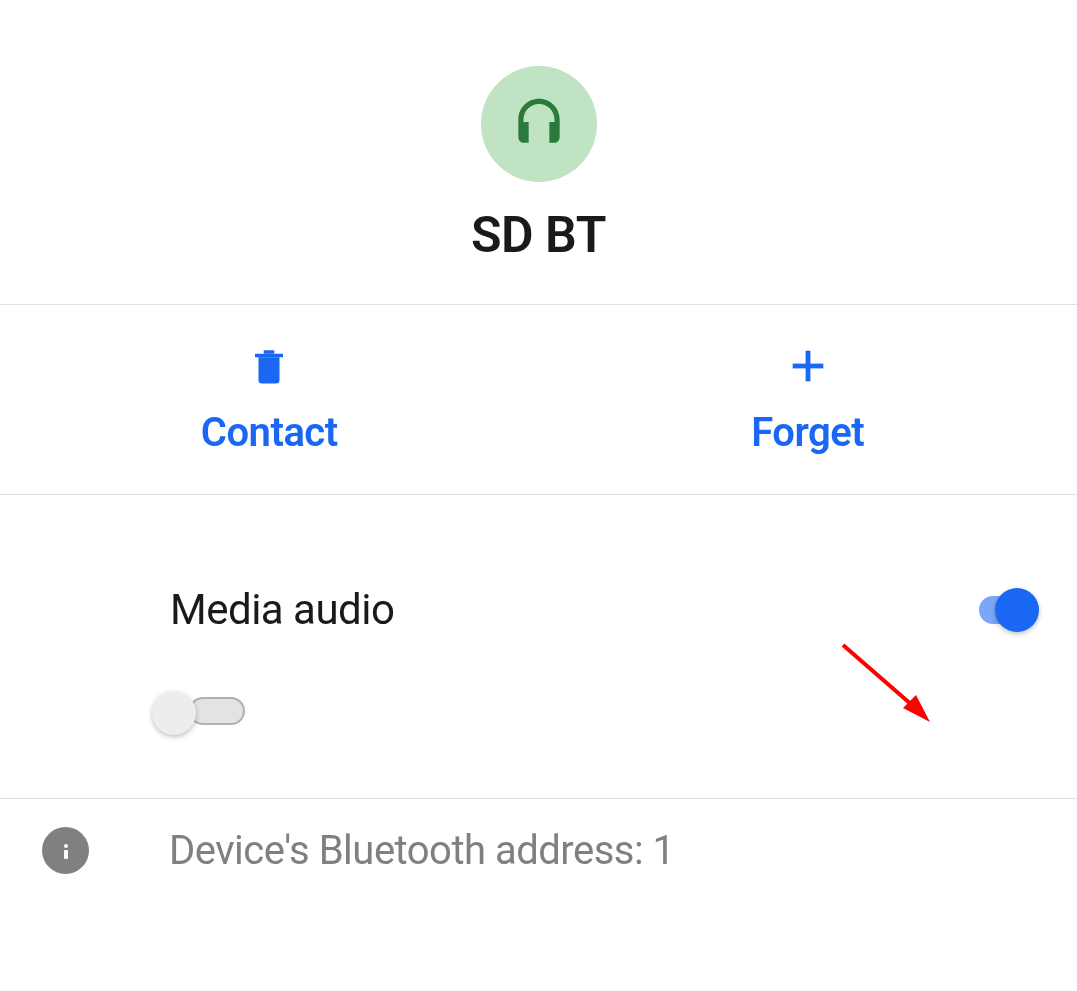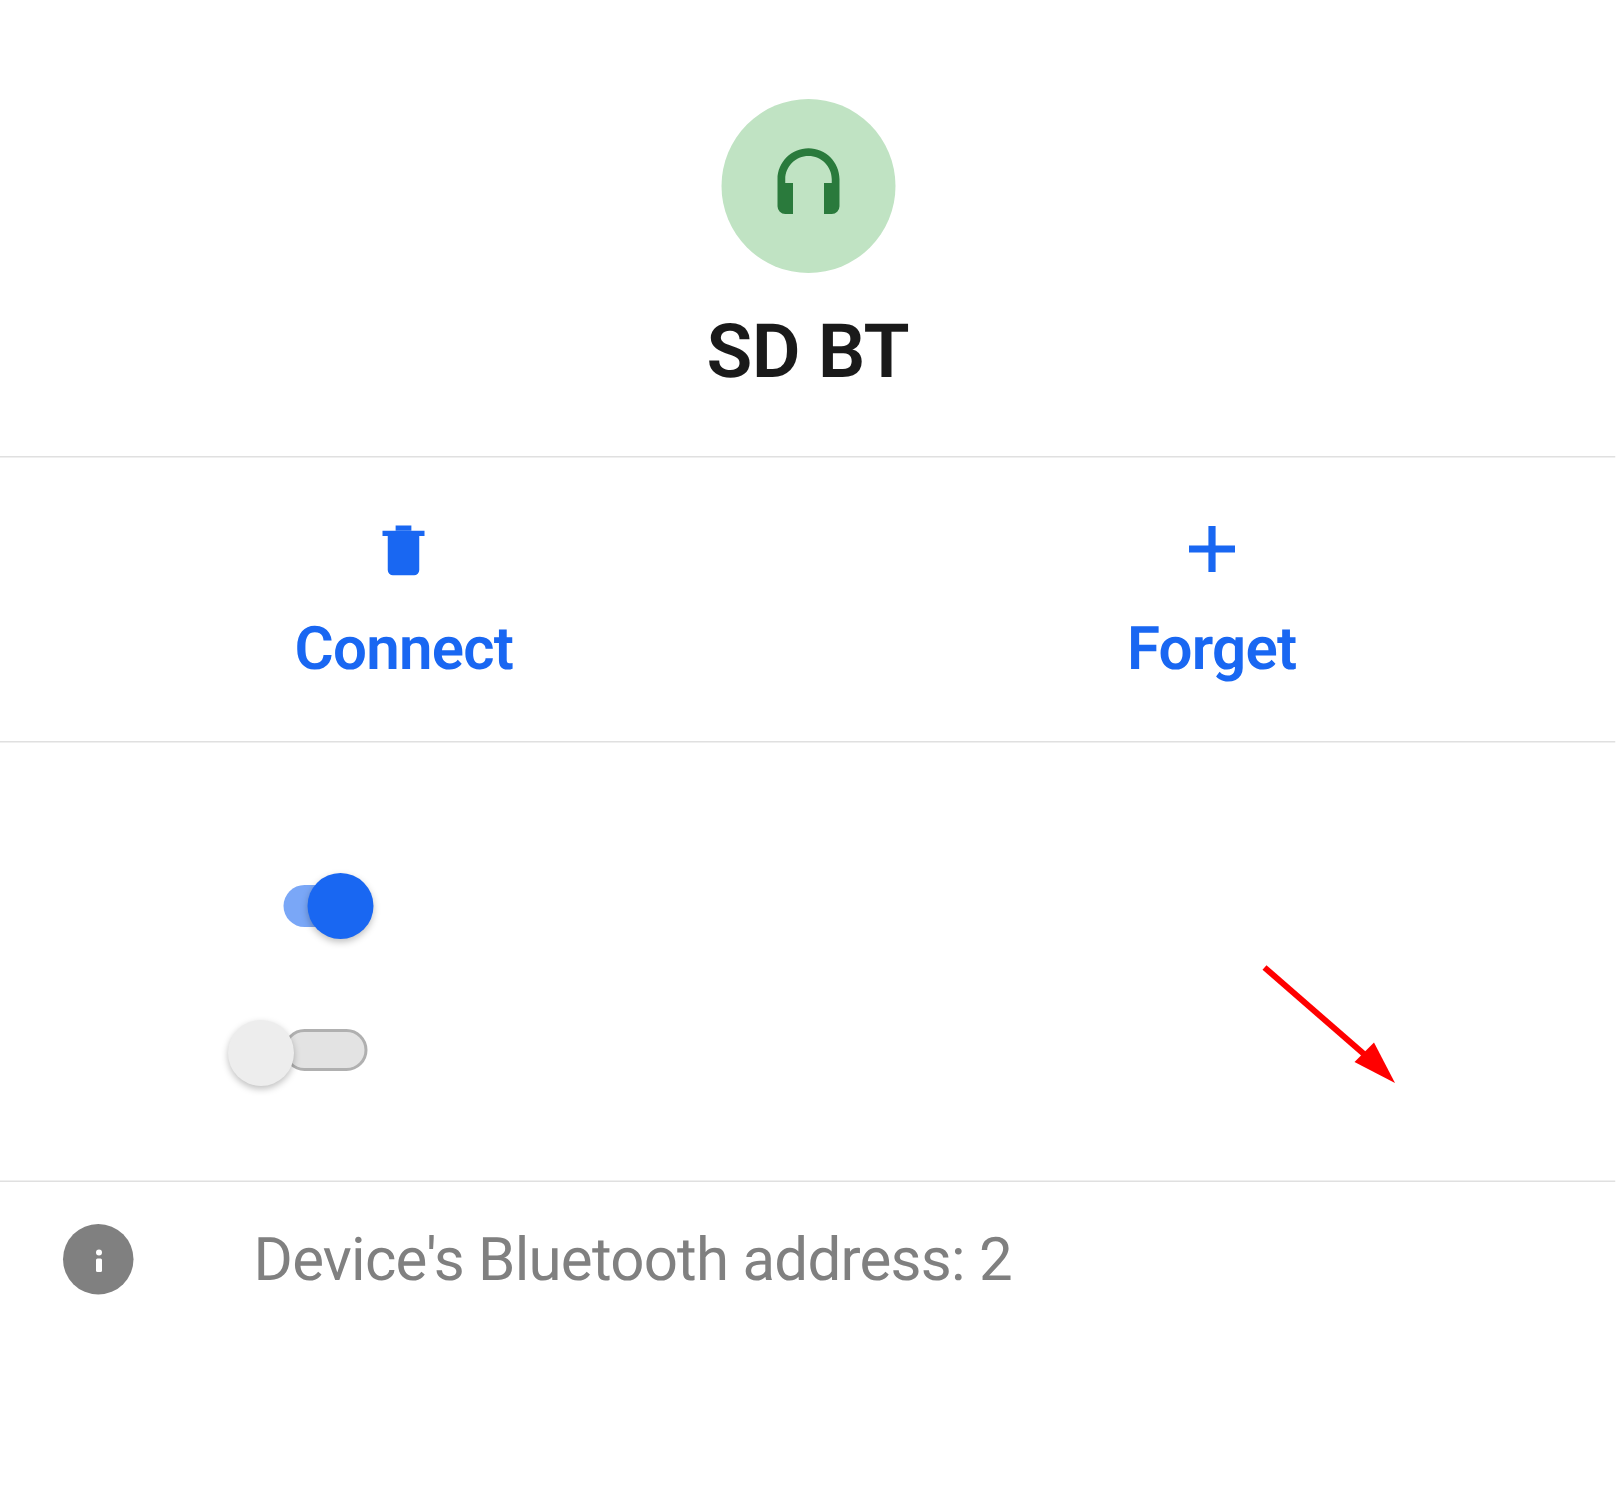--- a/index.html
+++ b/index.html
@@ -154,56 +154,57 @@
 
 <div class="actions-row">
   <div class="action-btn">
     <span>
       <svg width="42" height="46" viewBox="0 0 24 24" fill="#1967f2">
         <path d="M6 7h12v13a2 2 0 0 1-2 2H8a2 2 0 0 1-2-2V7z"></path>
         <path d="M4 5h16v2H4z"></path>
         <path d="M9 3h6v2H9z"></path>
       </svg>
     </span>
-    <span class="action-label">Connect</span>
+    <span class="action-label">Contact</span>
   </div>
   <div class="action-btn">
     <span>
       <svg width="46" height="46" viewBox="0 0 24 24" fill="none" stroke="#1967f2" stroke-width="2.5">
         <line x1="12" y1="4" x2="12" y2="20"></line>
         <line x1="4" y1="12" x2="20" y2="12"></line>
       </svg>
     </span>
     <span class="action-label">Forget</span>
   </div>
 </div>
 
 <div class="settings-list">
   <div class="setting-row">
+    <span class="setting-label">Media audio</span>
     <div class="toggle on">
       <div class="toggle-track"></div>
       <div class="toggle-thumb"></div>
     </div>
   </div>
   <div class="setting-row">
     <div class="toggle off">
       <div class="toggle-track"></div>
       <div class="toggle-thumb"></div>
     </div>
   </div>
 </div>
 
 <div class="footer-info">
   <span class="info-icon-circle">
     <svg width="24" height="24" viewBox="0 0 24 24" fill="#ffffff">
       <circle cx="12" cy="7" r="2"></circle>
       <rect x="10" y="11" width="4" height="9" rx="1"></rect>
     </svg>
   </span>
-  <span class="footer-text">Device's Bluetooth address: 2</span>
+  <span class="footer-text">Device's Bluetooth address: 1</span>
 </div>
 
 <div class="arrow-annotation">
   <svg width="110" height="95" viewBox="0 0 110 95">
     <line x1="5" y1="5" x2="82" y2="72" stroke="#ff0000" stroke-width="4"></line>
     <polygon points="92,82 65,68 78,55" fill="#ff0000"></polygon>
   </svg>
 </div>
 
 </body></html>

